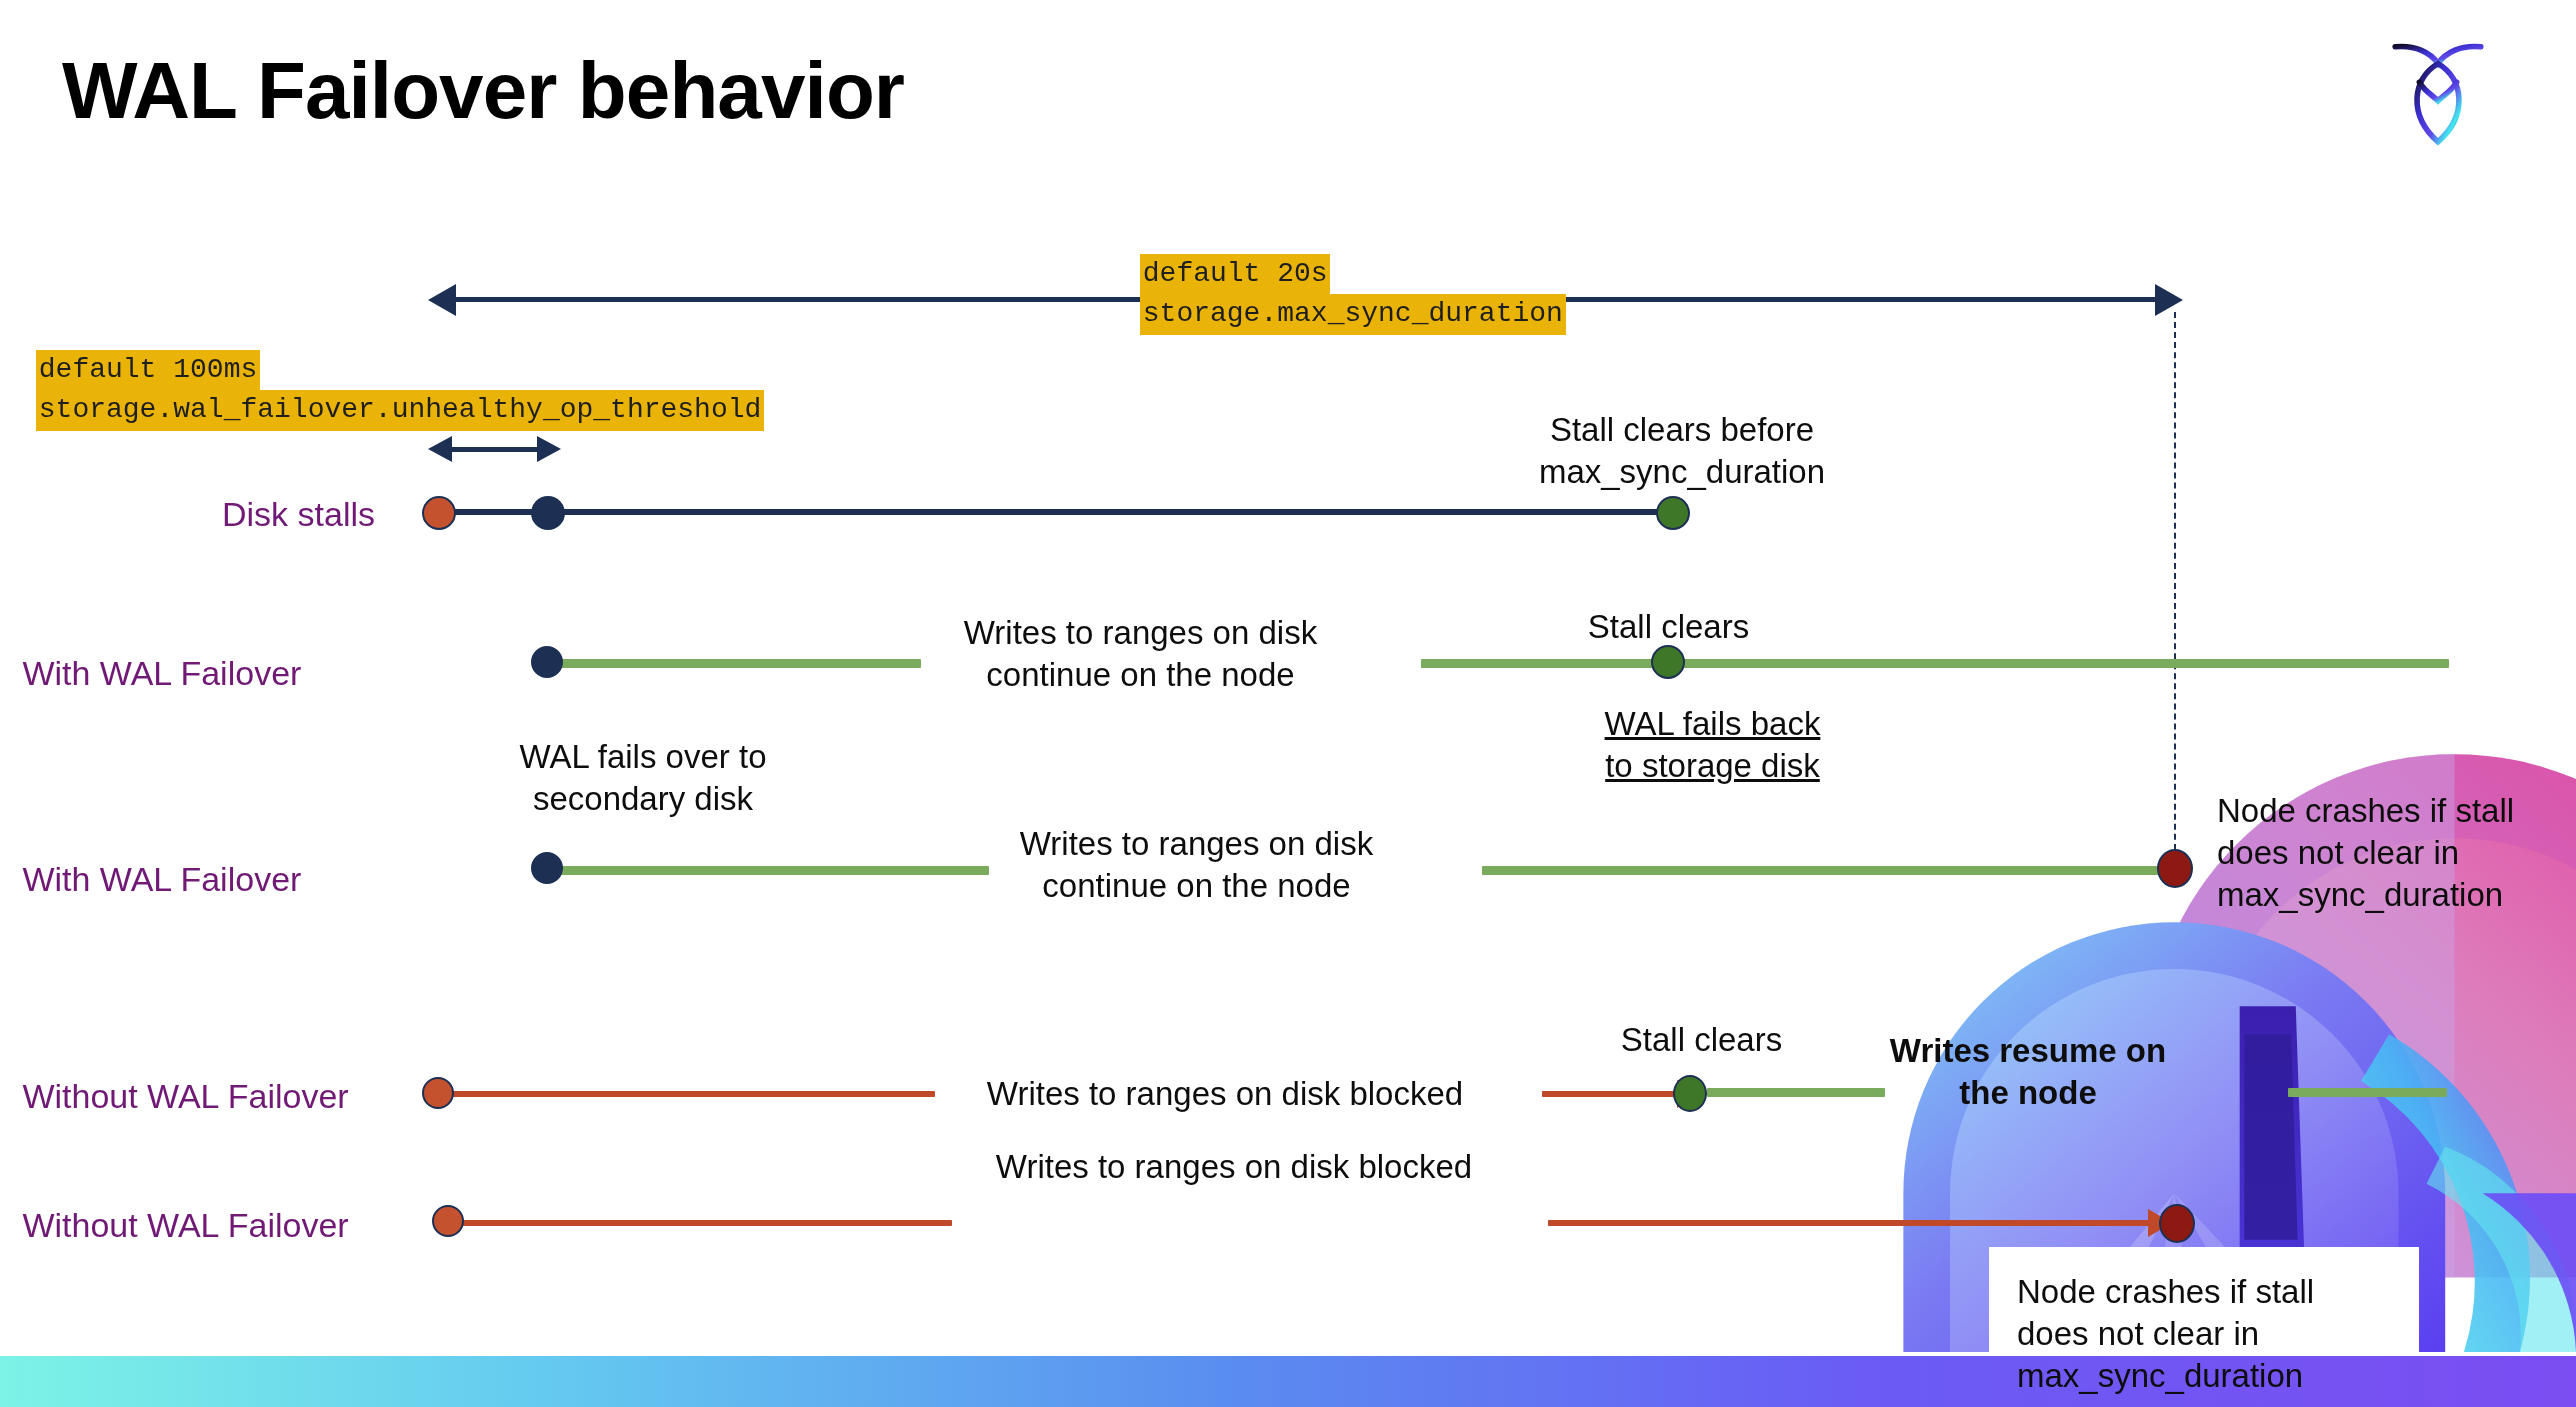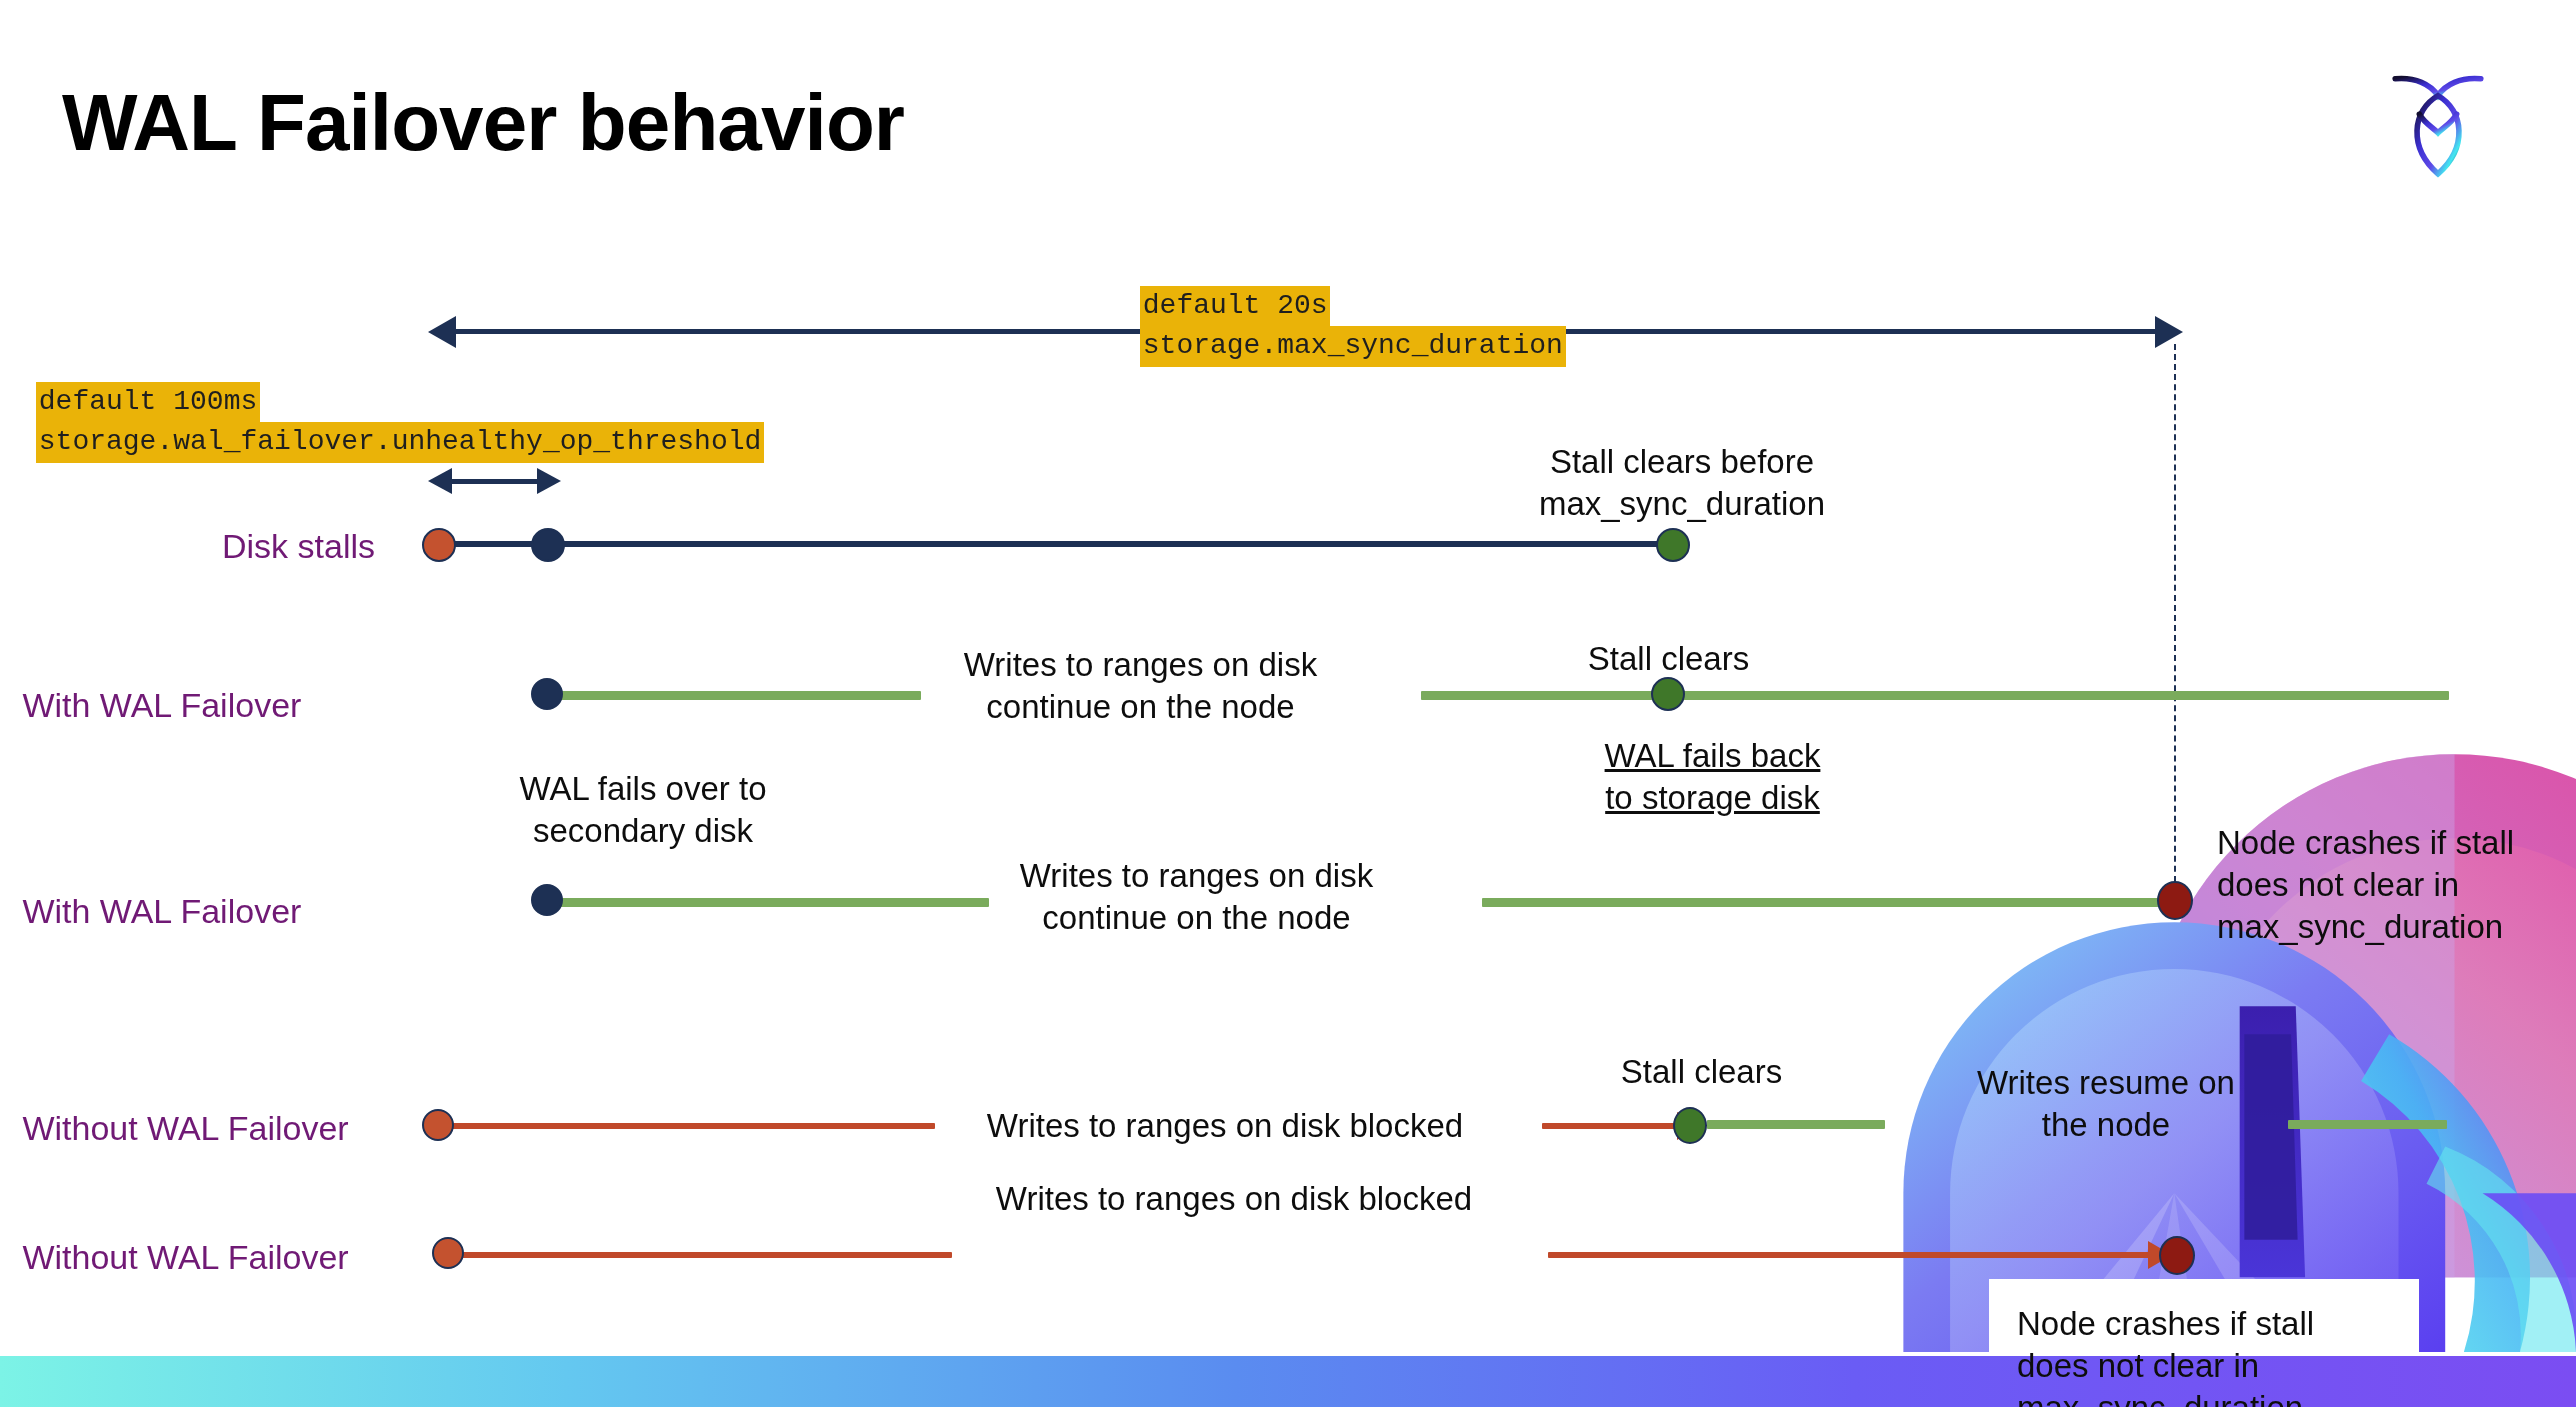--- a/index.html
+++ b/index.html
@@ -1,21 +1,21 @@
 <!DOCTYPE html>
 <html style="font-size:15px"><head>
 <meta charset="utf-8">
 <style>
   html,body{margin:0;padding:0;}
   body{
     width:2576px;height:1408px;background:#ffffff;overflow:hidden;
     font-family:"Liberation Sans","DejaVu Sans",sans-serif;
     position:relative;
   }
-  .slide{position:absolute;inset:0;overflow:hidden;margin-top:32px;}
+  .slide{position:absolute;inset:0;overflow:hidden;}
 
   
   .title{
     position:absolute;left:62px;top:45px;
     font-size:80px;font-weight:bold;color:#000000;
     letter-spacing:-0.9px;white-space:nowrap;
   }
 
   
   .logo{position:absolute;right:84px;top:30px;width:108px;height:123px;}
@@ -228,21 +228,21 @@
   <div class="ahead right-orange" style="left:1677px;top:1080px;"></div>
   <div class="seg green" style="left:1707px;top:1088px;width:178px;"></div>
   <div class="seg green" style="left:2288px;top:1088px;width:159px;"></div>
   <div class="dot orange" style="left:422px;top:1077px;width:32px;height:32px;"></div>
   <div class="dot green" style="left:1673px;top:1075px;width:34px;height:37px;"></div>
 
   <div class="note" style="left:935px;top:1073px;width:580px;">Writes to ranges on disk  blocked</div>
 
   <div class="note" style="left:1580px;top:1019px;width:243px;">Stall clears</div>
 
-  <div class="note" style="left:1952px;top:1030px;width:308px;">
+  <div class="note" style="left:1874px;top:1030px;width:308px;font-weight:bold;">
     <div>Writes resume on</div>
     <div>the node</div>
   </div>
 
   <div class="row-label" style="left:22.4px;top:1206px;">Without WAL Failover</div>
 
   <div class="seg orange" style="left:458px;top:1220px;width:494px;"></div>
   <div class="seg orange" style="left:1548px;top:1220px;width:604px;"></div>
   <div class="ahead right-orange" style="left:2148px;top:1209px;"></div>
   <div class="dot orange" style="left:432px;top:1205px;width:32px;height:32px;"></div>

